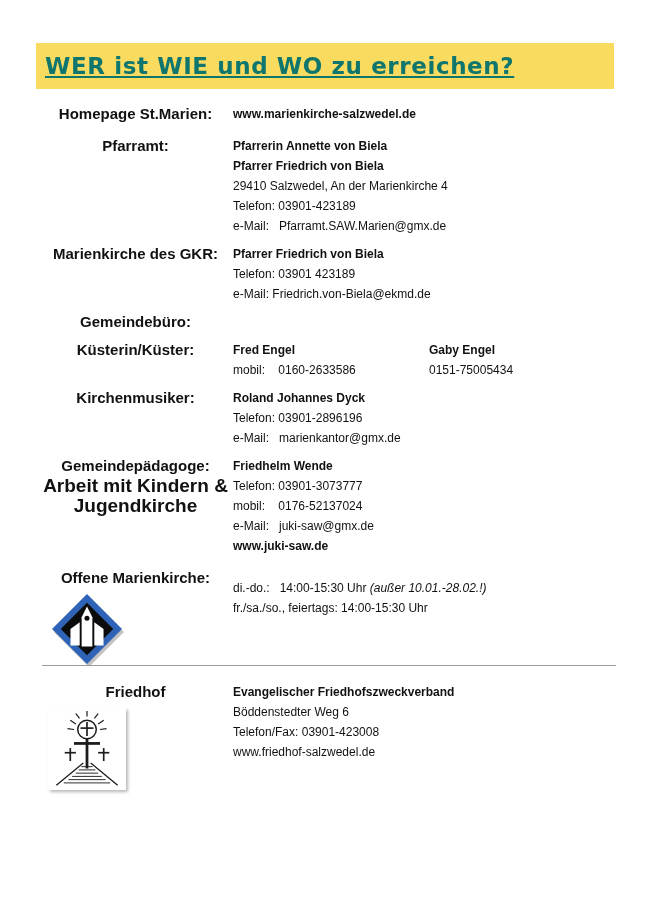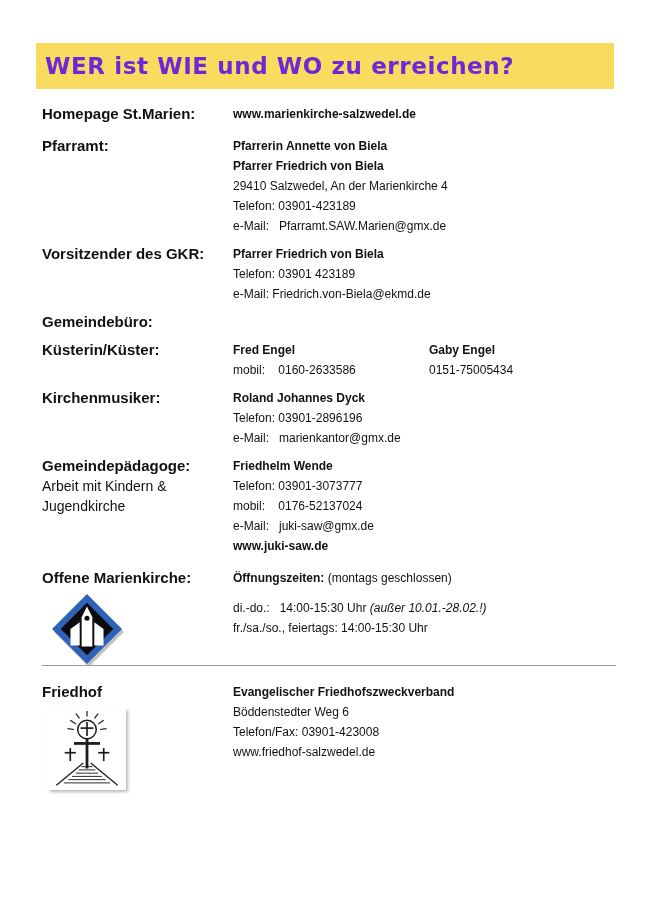--- a/index.html
+++ b/index.html
@@ -6,30 +6,30 @@
   html,body { background:#ffffff; }
   body { width:660px; height:898px; font-family:"Liberation Sans", sans-serif; color:#111; }
   .page { position:relative; width:660px; height:898px; background:#fff; overflow:hidden; }
 
   .band {
     position:absolute; left:36px; top:43px; width:578px; height:46px;
     background:#F9DB5F; display:flex; align-items:center; padding-left:9px;
   }
   .band h1 {
     font-family:"DejaVu Sans", sans-serif;
-    font-size:23px; font-weight:bold; letter-spacing:0.6px; color:#6d28d9;
+    font-size:23px; font-weight:bold; letter-spacing:0.6px; color:#0f766e;text-decoration:underline;
   }
 
   .content { position:absolute; left:42px; top:104px; width:580px; }
 
   .row { display:grid; grid-template-columns:191px 1fr; margin-bottom:8px; }
   .row.gap-lg { margin-bottom:12px; }
-  .label-col { padding-right:4px; }
+  .label-col { padding-right:4px;text-align:center; }
   .label { font-weight:bold; font-size:15px; line-height:20px; }
-  .sublabel { font-size:14px; line-height:20px; }
+  .sublabel { font-size:19px; line-height:20px;font-weight:bold; }
   .value-col { font-size:15px; line-height:20px; }
   .line { white-space:pre-wrap; font-size:12px; line-height:20px; }
   .bold { font-weight:bold; }
   .italic { font-style:italic; }
   .inline { display:inline; }
   .spacer10 { height:10px; }
 
   .twocol { display:grid; grid-template-columns:196px 1fr; }
 
   .divider {
@@ -72,21 +72,21 @@
         <div class="line bold">Pfarrerin Annette von Biela</div>
         <div class="line bold">Pfarrer Friedrich von Biela</div>
         <div class="line">29410 Salzwedel, An der Marienkirche 4</div>
         <div class="line">Telefon: 03901-423189</div>
         <div class="line">e-Mail:   Pfarramt.SAW.Marien@gmx.de</div>
       </div>
     </div>
 
     <div class="row">
       <div class="label-col">
-          <div class="label">Vorsitzender des GKR:</div>
+          <div class="label">Marienkirche des GKR:</div>
         </div>
       <div class="value-col">
         <div class="line bold">Pfarrer Friedrich von Biela</div>
         <div class="line">Telefon: 03901 423189</div>
         <div class="line">e-Mail: Friedrich.von-Biela@ekmd.de</div>
       </div>
     </div>
 
     <div class="row">
       <div class="label-col">
@@ -145,21 +145,20 @@
             <polygon points="40,1 76,37 40,73 4,37" fill="#2F63B7"></polygon>
             <polygon points="40,10 67,37 40,64 13,37" fill="#0c0c0c"></polygon>
             <polygon points="40,14 45.5,25 45.5,55 34.5,55 34.5,25" fill="#ffffff"></polygon>
             <polygon points="23,37 32.5,30 32.5,54 23,54" fill="#ffffff"></polygon>
             <polygon points="47.5,30 57,37 57,54 47.5,54" fill="#ffffff"></polygon>
             <circle cx="40" cy="26" r="2.6" fill="#0c0c0c"></circle>
           </svg>
         </div>
       </div>
       <div class="value-col">
-        <div class="line"><span class="inline bold">Öffnungszeiten:</span><span class="inline"> (montags geschlossen)</span></div>
         <div class="spacer10"></div>
         <div class="line"><span class="inline">di.-do.:   14:00-15:30 Uhr </span><span class="inline italic">(außer 10.01.-28.02.!)</span></div>
         <div class="line">fr./sa./so., feiertags: 14:00-15:30 Uhr</div>
       </div>
     </div>
 
     <hr class="divider">
 
     <div class="row">
       <div class="label-col">

